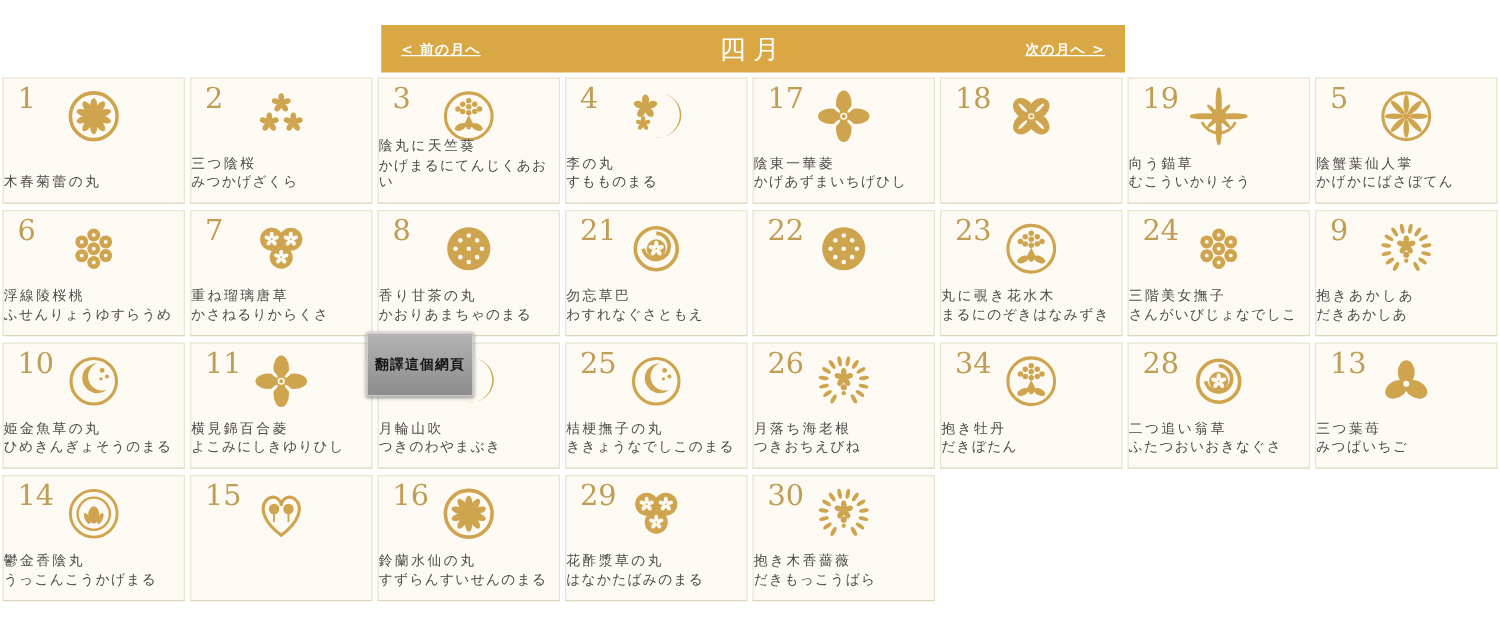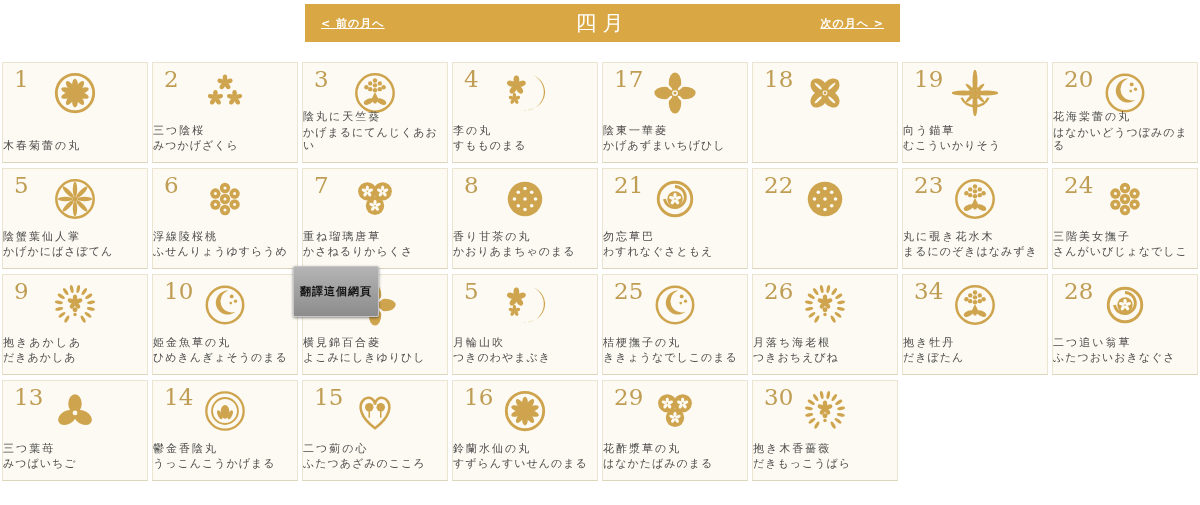--- a/index.html
+++ b/index.html
@@ -2,21 +2,21 @@
 <html><head>
 <meta charset="utf-8">
 <style>
   html,body{margin:0;padding:0;}
   body{
     width:1200px;height:505px;position:relative;overflow:hidden;
     background:#ffffff;
     font-family:"DejaVu Sans",sans-serif;
   }
   .month-header{
-    position:absolute;left:305px;top:4px;width:595px;height:38px;
+    position:absolute;left:305px;top:20px;width:595px;height:38px;
     background:#d9a845;box-sizing:border-box;
     display:flex;align-items:center;justify-content:space-between;
     padding:0 16px;
   }
   .nav-link{
     color:#ffffff;font-size:11px;font-weight:bold;letter-spacing:1px;
     text-decoration:underline;cursor:pointer;white-space:nowrap;z-index:2;
   }
   .month-title{
     position:absolute;left:50%;top:50%;transform:translate(-50%,-50%);
@@ -222,36 +222,20 @@
           <ellipse cx="24" cy="16.5" rx="1.7" ry="6" fill="#cfa44e" transform="rotate(135 24 24)"></ellipse>
           <ellipse cx="24" cy="16.5" rx="1.7" ry="6" fill="#cfa44e" transform="rotate(225 24 24)"></ellipse>
           <ellipse cx="24" cy="16.5" rx="1.7" ry="6" fill="#cfa44e" transform="rotate(315 24 24)"></ellipse>
           <circle cx="24" cy="24" r="5.5" fill="none" stroke="#cfa44e" stroke-width="2"></circle>
           <path d="M10 29 A15.5 15.5 0 0 0 38 29" fill="none" stroke="#cfa44e" stroke-width="2.4"></path>
         </svg>
       </div>
       <div class="labels">
         <div class="label-name">向う錨草</div>
         <div class="label-reading">むこういかりそう</div>
-      </div>
-    </div>
-    <div class="cell">
-      <div class="day-num">20</div>
-      <div class="kamon">
-        <svg viewBox="0 0 48 48" xmlns="http://www.w3.org/2000/svg">
-          <circle cx="24" cy="24" r="19" fill="none" stroke="#cfa44e" stroke-width="2.6"></circle>
-          <path d="M27 9 A12.5 12.5 0 1 0 35 31 A9.5 9.5 0 1 1 27 9 Z" fill="#cfa44e"></path>
-          <circle cx="31" cy="15" r="2" fill="#cfa44e"></circle>
-          <circle cx="35" cy="20" r="1.7" fill="#cfa44e"></circle>
-          <circle cx="30" cy="22" r="1.4" fill="#cfa44e"></circle>
-        </svg>
-      </div>
-      <div class="labels">
-        <div class="label-name">花海棠蕾の丸</div>
-        <div class="label-reading">はなかいどうつぼみのまる</div>
       </div>
     </div>
     <div class="cell">
       <div class="day-num">5</div>
       <div class="kamon">
         <svg viewBox="0 0 48 48" xmlns="http://www.w3.org/2000/svg">
           <circle cx="24" cy="24" r="19.5" fill="none" stroke="#cfa44e" stroke-width="2.6"></circle>
           <ellipse cx="24" cy="14" rx="2.3" ry="8" fill="#cfa44e" transform="rotate(0 24 24)"></ellipse>
           <ellipse cx="24" cy="14" rx="2.3" ry="8" fill="#cfa44e" transform="rotate(45 24 24)"></ellipse>
           <ellipse cx="24" cy="14" rx="2.3" ry="8" fill="#cfa44e" transform="rotate(90 24 24)"></ellipse>
@@ -654,24 +638,20 @@
       <div class="day-num">15</div>
       <div class="kamon">
         <svg viewBox="0 0 48 48" xmlns="http://www.w3.org/2000/svg">
           <path d="M24 42 C9 31 5 18 13 11.5 C19 7.5 24 13 24 17.5 C24 13 29 7.5 35 11.5 C43 18 39 31 24 42 Z" fill="none" stroke="#cfa44e" stroke-width="2.6"></path>
           <circle cx="18" cy="20" r="4.4" fill="#cfa44e"></circle>
           <circle cx="30" cy="20" r="4.4" fill="#cfa44e"></circle>
           <rect x="17.2" y="24" width="1.6" height="7" fill="#cfa44e"></rect>
           <rect x="29.2" y="24" width="1.6" height="7" fill="#cfa44e"></rect>
         </svg>
       </div>
-      <div class="labels">
-        <div class="label-name">二つ薊の心</div>
-        <div class="label-reading">ふたつあざみのこころ</div>
-      </div>
     </div>
     <div class="cell">
       <div class="day-num">16</div>
       <div class="kamon">
         <svg viewBox="0 0 48 48" xmlns="http://www.w3.org/2000/svg">
           <circle cx="24" cy="24" r="19.5" fill="none" stroke="#cfa44e" stroke-width="3"></circle>
           <ellipse cx="24" cy="15.5" rx="3" ry="6.5" fill="#cfa44e" transform="rotate(0 24 24)"></ellipse>
           <ellipse cx="24" cy="15.5" rx="3" ry="6.5" fill="#cfa44e" transform="rotate(36 24 24)"></ellipse>
           <ellipse cx="24" cy="15.5" rx="3" ry="6.5" fill="#cfa44e" transform="rotate(72 24 24)"></ellipse>
           <ellipse cx="24" cy="15.5" rx="3" ry="6.5" fill="#cfa44e" transform="rotate(108 24 24)"></ellipse>

